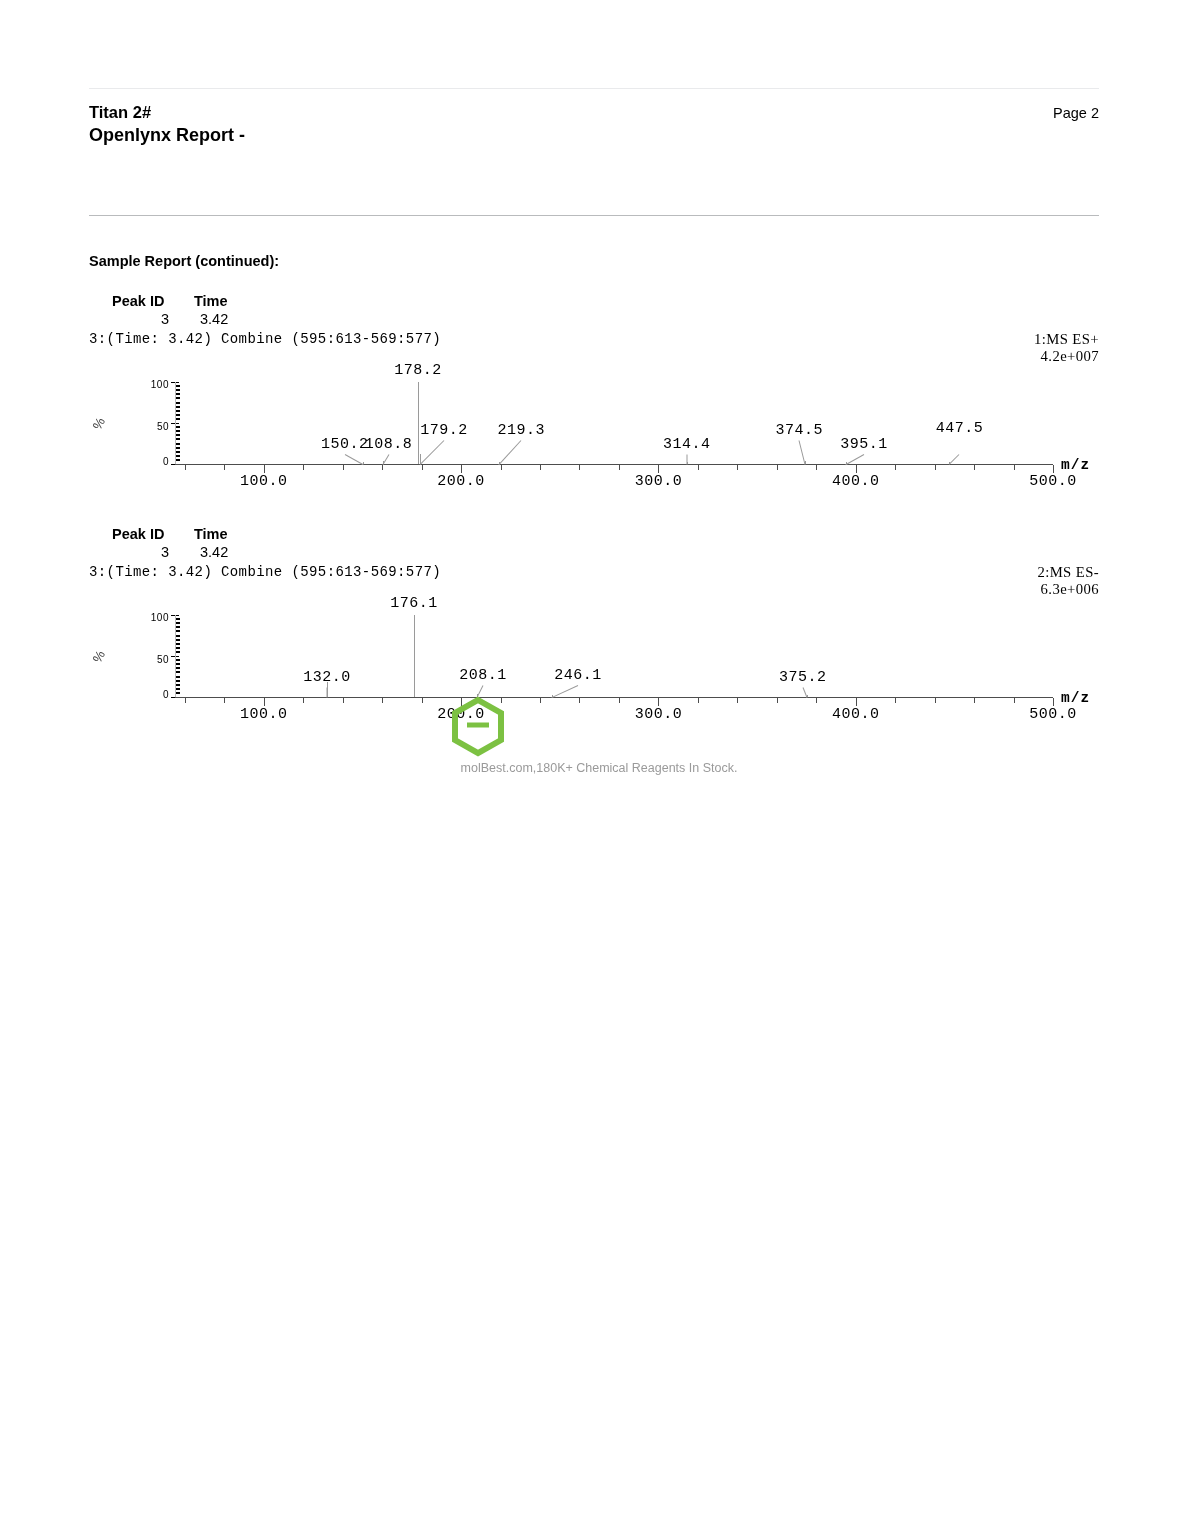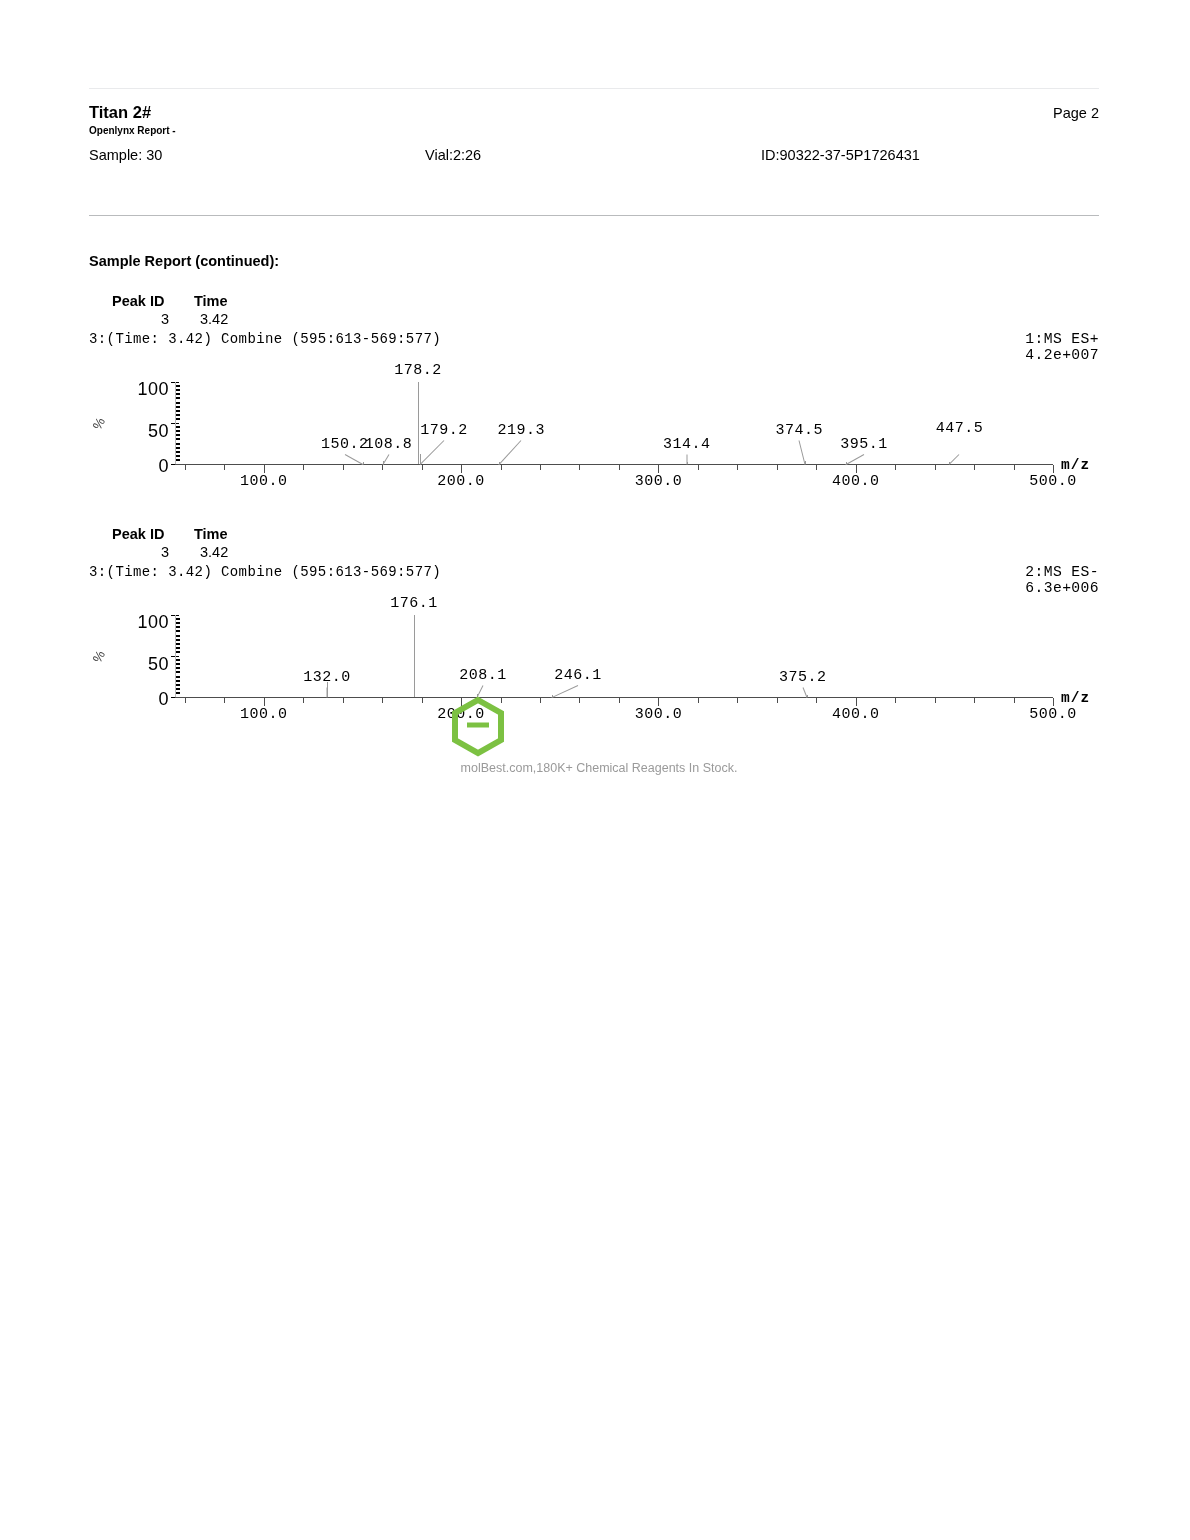--- a/index.html
+++ b/index.html
@@ -50,21 +50,21 @@
     position: absolute;
     right: 91px;
     top: 105px;
     font-size: 14.5px;
     font-weight: normal;
   }
   .hdr-sub {
     position: absolute;
     left: 89px;
     top: 125px;
-    font-size: 10px;
+    font-size: 18px;
     font-weight: bold;
   }
 
   .hdr-grid {
     position: absolute;
     left: 89px;
     top: 147px;
     width: 1010px;
   }
   .hdr-row {
@@ -119,20 +119,21 @@
     white-space: pre;
   }
   .fn-label {
     position: absolute;
     right: 91px;
     top: 38px;
     font-size: 14.7px;
     letter-spacing: 0.4px;
     text-align: right;
     white-space: pre;
+    font-family: Liberation Serif, serif;
   }
   .fn-label .l2 { display: block; }
 
   
   .plot {
     position: absolute;
     left: 89px;
     top: 66px;
     width: 1010px;
     height: 120px;
@@ -140,21 +141,21 @@
   .pct-symbol {
     position: absolute;
     left: 4px;
     top: 57px;
     font-size: 13px;
     transform: rotate(-62deg);
     color: #444;
   }
   .ylab {
     position: absolute;
-    font-size: 18px;
+    font-size: 10px;
     letter-spacing: 0.5px;
     text-align: right;
     width: 54px;
   }
   .ylab.y100 { left: 26px; top: 20px; }
   .ylab.y50  { left: 26px; top: 62px; }
   .ylab.y0   { left: 26px; top: 97px; }
 
   .ytick-dash {
     position: absolute;
@@ -261,25 +262,20 @@
 
 <div id="page">
 
   <div class="rule-top"></div>
 
   <div class="hdr-title">Titan  2#</div>
   <div class="hdr-page">Page 2</div>
   <div class="hdr-sub">Openlynx Report -</div>
 
   <div class="hdr-grid">
-    <div class="hdr-row">
-      <span class="hc1">Sample: 30</span>
-      <span class="hc2">Vial:2:26</span>
-      <span class="hc3">ID:90322-37-5P1726431</span>
-    </div>
   </div>
 
   <div class="rule-mid"></div>
 
   <div class="section-title">Sample Report (continued):</div>
 
   <div class="spectrum" id="spec0" style="top:293px">
       <div class="pk-hdr pid">Peak ID</div>
       <div class="pk-hdr tm">Time</div>
       <div class="pk-val pid">3</div>

